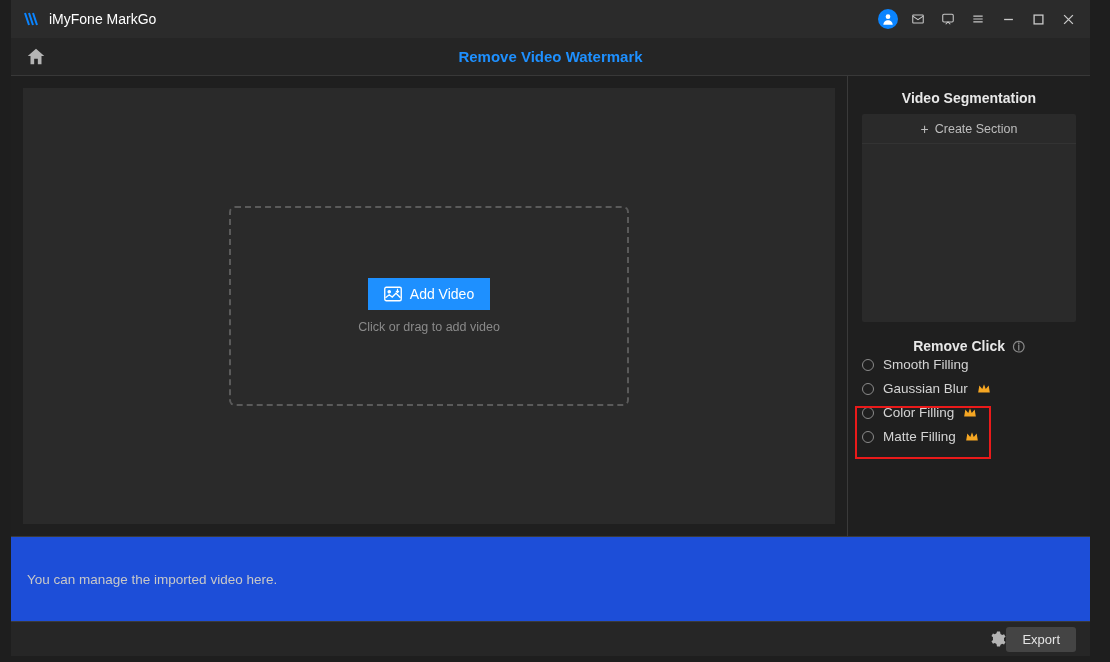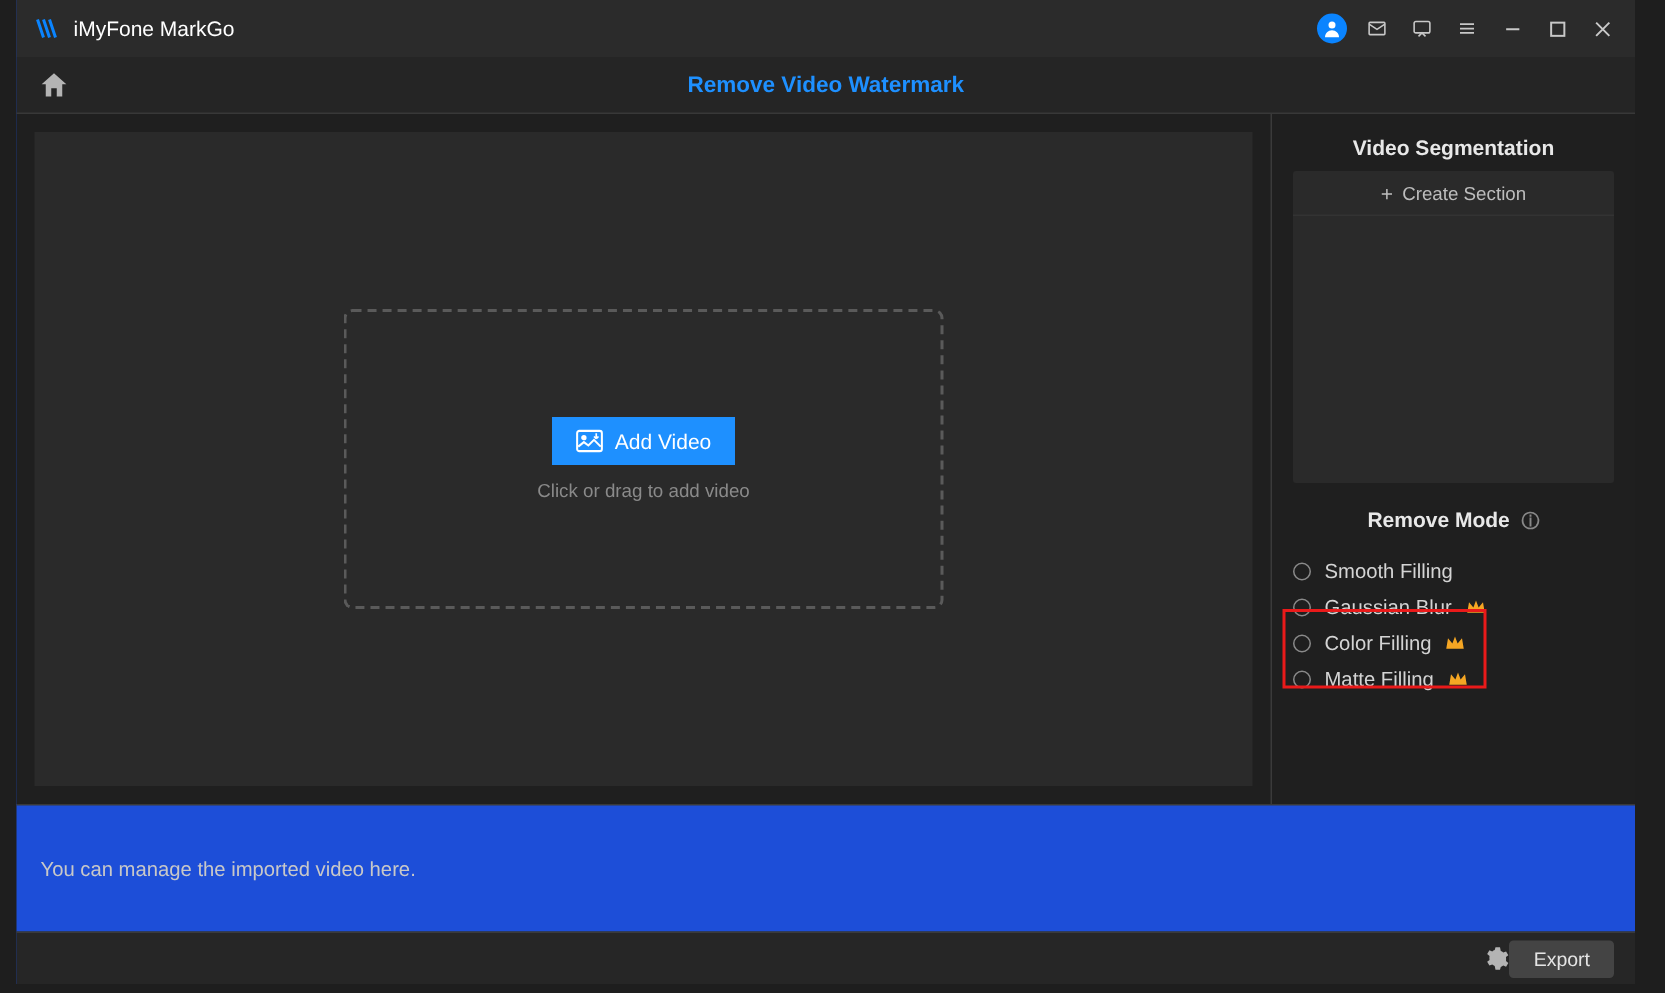--- a/index.html
+++ b/index.html
@@ -107,21 +107,21 @@
       display: flex; flex-direction: column;
     }
     .create-section {
       height: 30px;
       display: flex; align-items: center; justify-content: center;
       gap: 6px; color: #bdbdbd; font-size: 12.5px;
       cursor: pointer; border-bottom: 1px solid #333;
     }
     .create-section .plus { font-size: 14px; line-height: 1; }
     
-    .mode-list { display: flex; flex-direction: column; gap: 7px; margin-top: 16px; }
+    .mode-list { display: flex; flex-direction: column; gap: 7px; margin-top: 0; }
     .mode-row {
       display: flex; align-items: center; gap: 9px;
       color: #d4d4d4; font-size: 13.5px; cursor: pointer;
       padding: 1px 0;
     }
     .radio {
       width: 12px; height: 12px; border-radius: 50%;
       border: 1.6px solid #8a8a8a;
       flex-shrink: 0;
     }
@@ -246,21 +246,21 @@
         <div class="segment-box" style="margin-top:8px;">
           <div class="create-section">
             <span class="plus">+</span>
             <span>Create Section</span>
           </div>
         </div>
       </div>
 
       <div style="position:relative;">
         <div class="side-heading">
-          <span>Remove Mode</span>
+          <span>Remove Click</span>
           <span class="help-ic">ⓘ</span>
         </div>
         <div class="mode-list">
           <label class="mode-row">
             <span class="radio"></span>
             <span>Smooth Filling</span>
           </label>
           <label class="mode-row">
             <span class="radio"></span>
             <span>Gaussian Blur</span>

